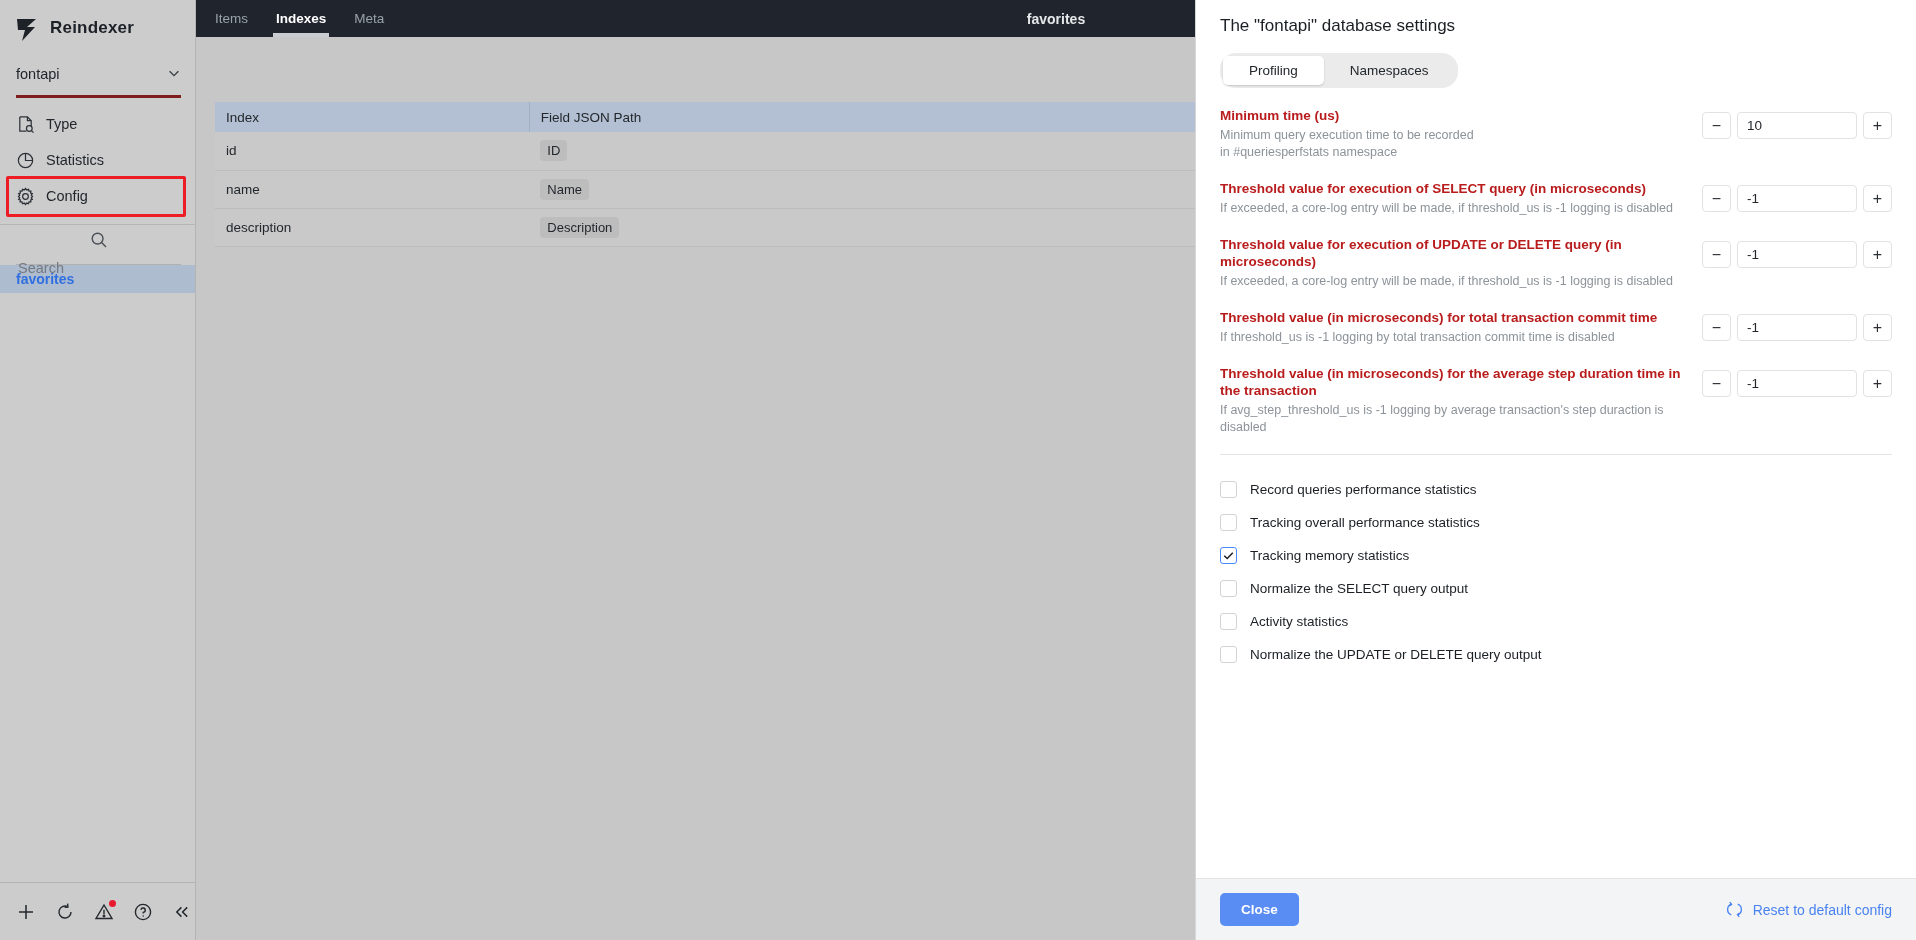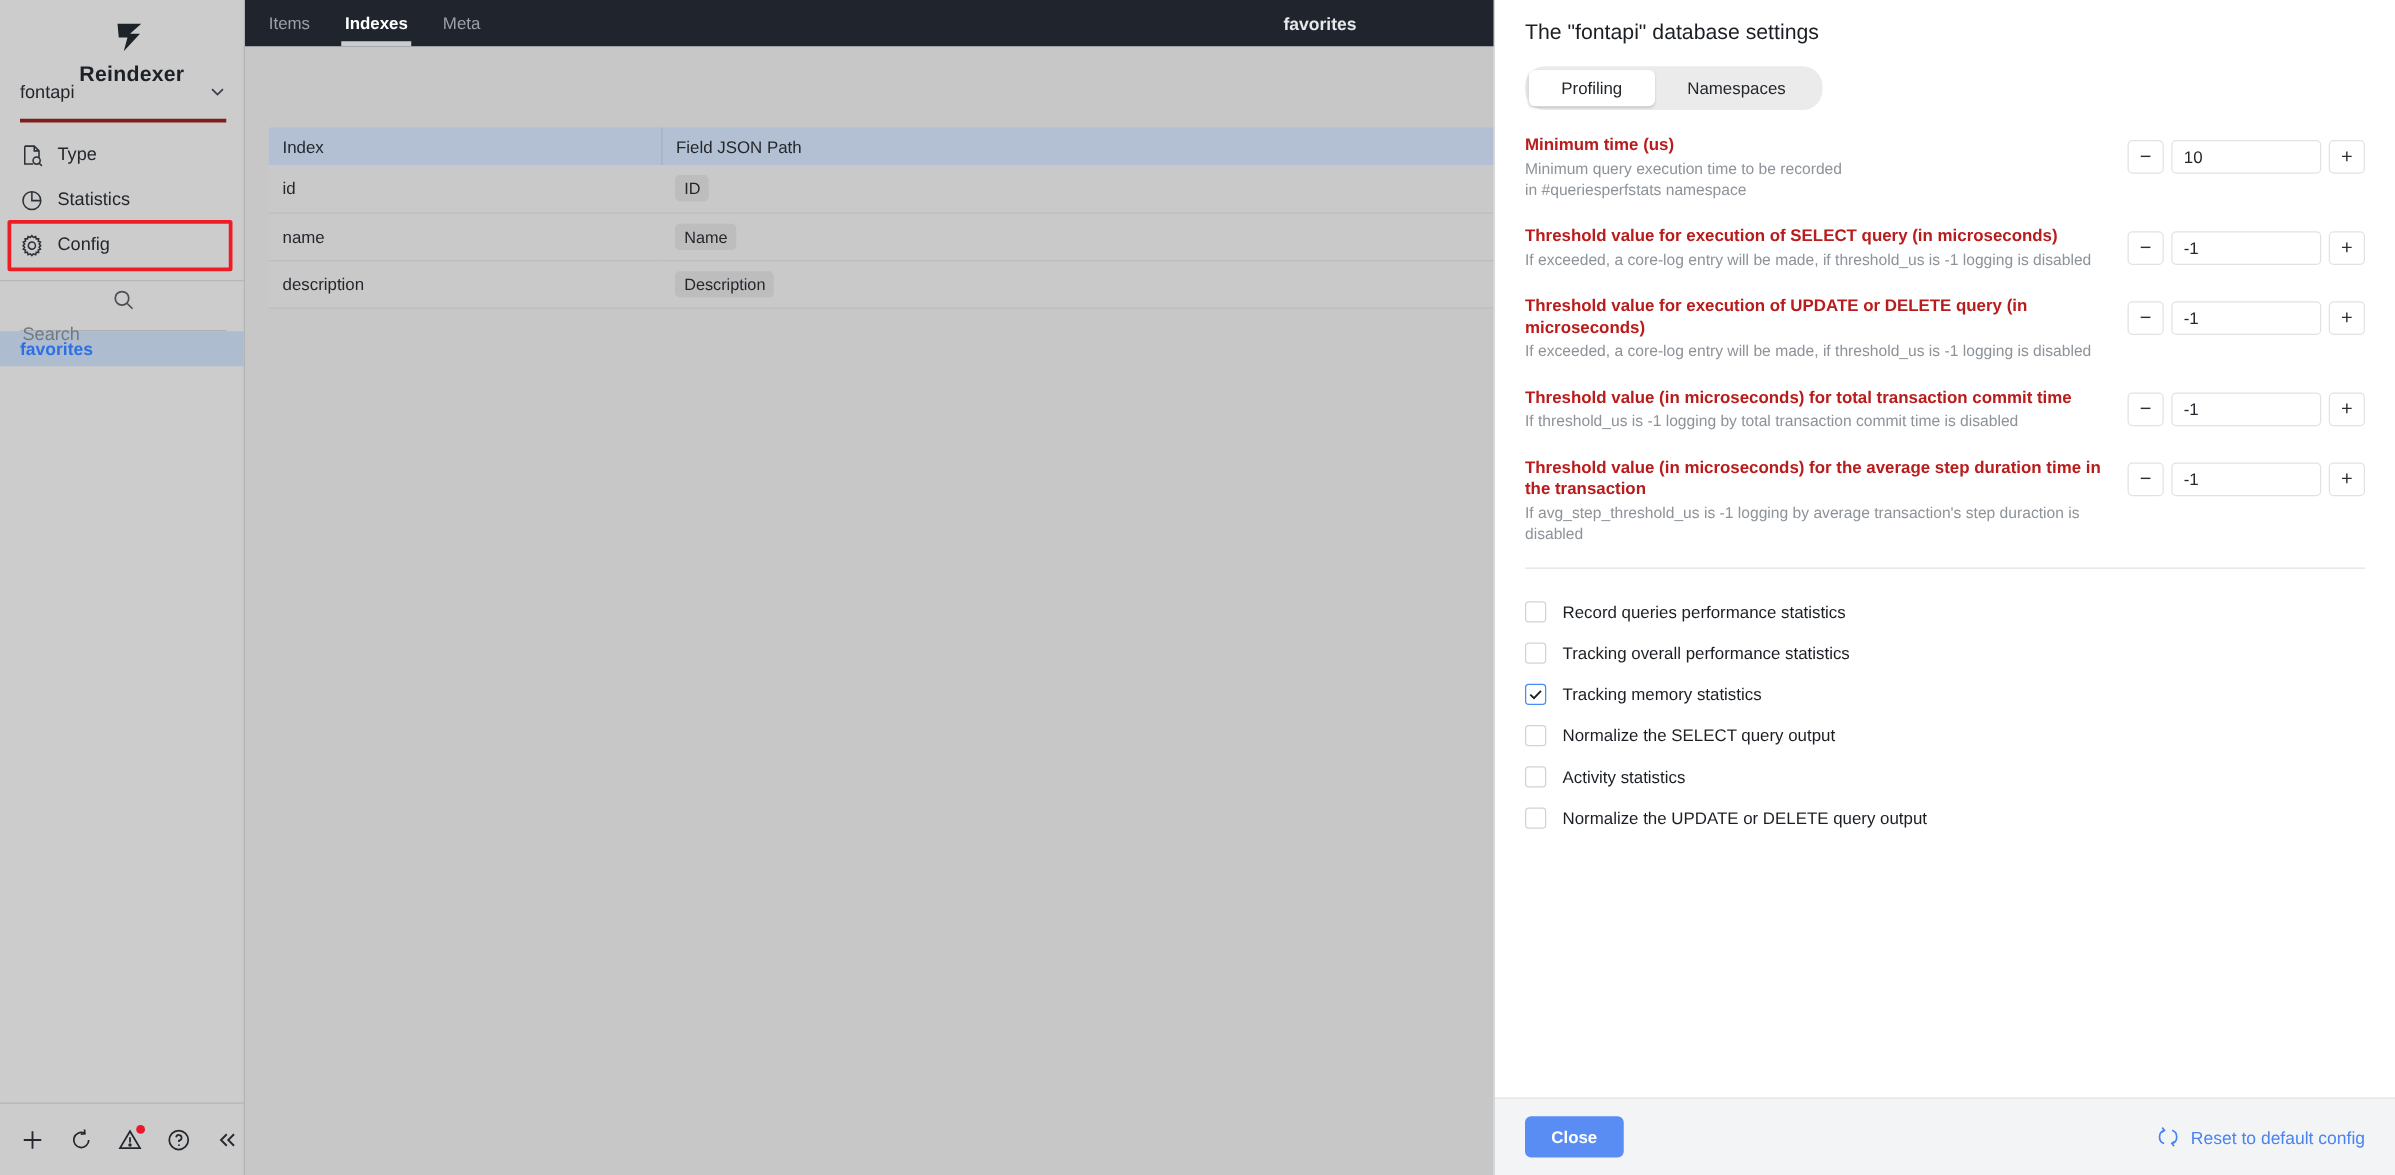--- a/index.html
+++ b/index.html
@@ -12,22 +12,22 @@
   }
   #app { position: relative; width: 1916px; height: 940px; }
 
   
   #sidebar {
     position: absolute; left: 0; top: 0; width: 196px; height: 940px;
     background: #cccccc;
     border-right: 1px solid #b4b4b4;
   }
   .logo-row {
-    display: flex; align-items: center; gap: 8px;
-    padding: 18px 0 0 16px; height: 54px; flex-direction: column;
+    display: flex; gap: 8px;
+    padding: 18px 0 0 16px; height: 54px;
   }
   .logo-mark { width: 26px; height: 24px; flex: 0 0 auto; }
   .logo-text { font-size: 17px; font-weight: bold; color: #1c2128; letter-spacing: .2px; }
 
   .db-select {
     margin: 12px 14px 0 16px;
     display: flex; justify-content: space-between;
     height: 32px; border-bottom: 3px solid #7f1d1d;
   }
   .db-name { font-size: 14.5px; color: #22262b; }

